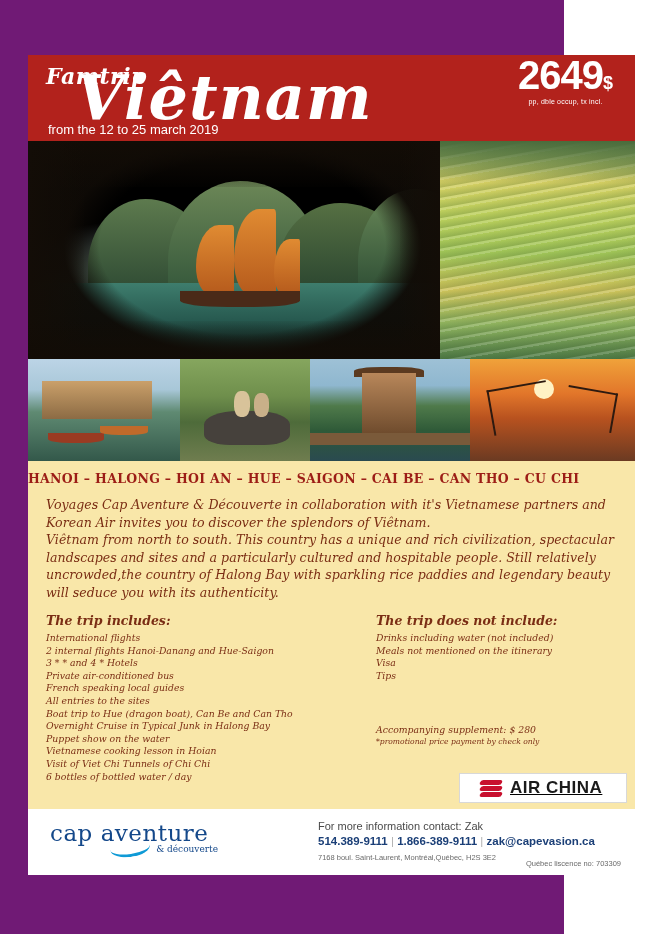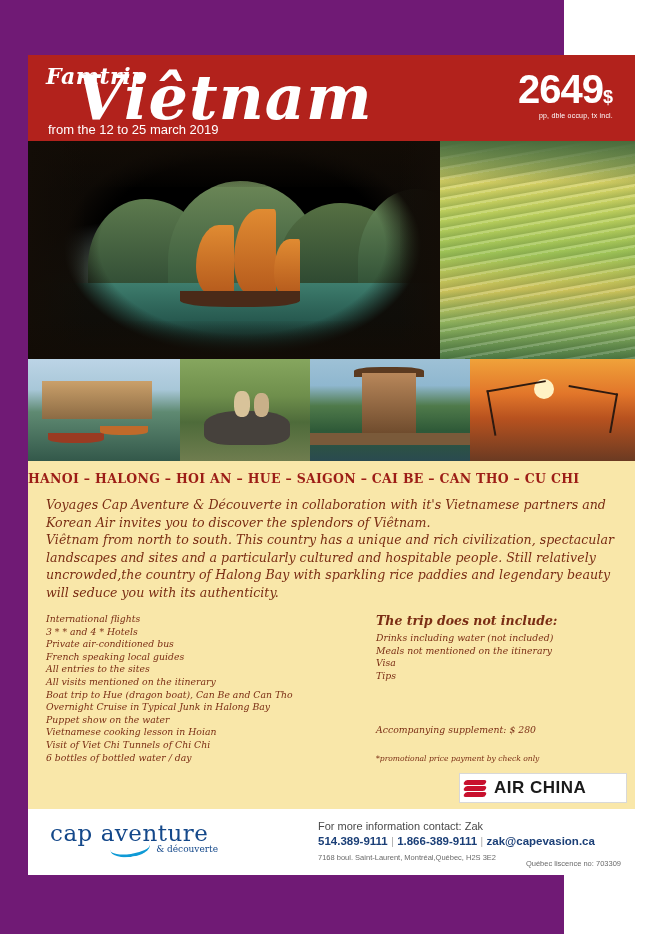--- a/index.html
+++ b/index.html
@@ -56,22 +56,22 @@
     font-weight: bold;
     color: #ffffff;
     font-size: 62px;
     line-height: 62px;
     letter-spacing: 1px;
     white-space: nowrap;
   }
   .price {
     position: absolute;
     right: 22px;
-    top: 14px;
-    text-align: right;
+    top: 0;
+    text-align: center;
     color: #ffffff;
   }
   .price-num {
     font-family: "Liberation Sans", sans-serif;
     font-weight: bold;
     font-size: 40px;
     line-height: 40px;
     letter-spacing: -1px;
   }
   .price-cur {
@@ -282,40 +282,41 @@
     line-height: 12.6px;
   }
   .supplement {
     margin-top: 42px;
     color: #7a2d14;
     font-family: "DejaVu Serif", serif;
     font-style: italic;
     font-size: 9.3px;
   }
   .promo-note {
-    margin-top: 19px;
+    margin-top: 2px;
     color: #7a2d14;
     font-family: "DejaVu Serif", serif;
     font-style: italic;
     font-size: 7.6px;
   }
 
   
   .airchina {
     position: absolute;
     right: 8px;
     bottom: 6px;
     width: 168px;
     height: 30px;
     background: #ffffff;
     border: 1px solid #d8d8d8;
     display: flex;
     align-items: center;
-    padding-left: 3px;
+    padding-left: 19px;
     box-sizing: border-box;
+    text-decoration: underline;
   }
   .ac-logo {
     width: 24px; height: 22px;
     position: relative;
     margin-right: 7px;
   }
   .ac-logo span {
     position: absolute;
     display: block;
     background: #c8102e;
@@ -477,27 +478,28 @@
       </div>
     </div>
 
     <div class="body-area">
       <div class="route">HANOI – HALONG – HOI AN – HUE – SAIGON – CAI BE – CAN THO – CU CHI</div>
       <div class="intro" style="white-space: pre-line;">Voyages Cap Aventure &amp; Découverte in collaboration with it's Vietnamese partners and Korean Air invites you to discover the splendors of Viêtnam.
 Viêtnam from north to south. This country has a unique and rich civilization, spectacular landscapes and sites and a particularly cultured and hospitable people. Still relatively uncrowded,the country of Halong Bay with sparkling rice paddies and legendary beauty will seduce you with its authenticity.</div>
 
       <div class="columns">
         <div class="col-left">
+          <div class="col-title">The trip includes:</div>
           <ul class="col-list">
             <li>International flights</li>
+            <li>2 internal flights Hanoi-Danang and Hue-Saigon</li>
             <li>3 * * and 4 * Hotels</li>
             <li>Private air-conditioned bus</li>
             <li>French speaking local guides</li>
             <li>All entries to the sites</li>
-            <li>All visits mentioned on the itinerary</li>
             <li>Boat trip to Hue (dragon boat), Can Be and Can Tho</li>
             <li>Overnight Cruise in Typical Junk in Halong Bay</li>
             <li>Puppet show on the water</li>
             <li>Vietnamese cooking lesson in Hoian</li>
             <li>Visit of Viet Chi Tunnels of Chi Chi</li>
             <li>6 bottles of bottled water / day</li>
           </ul>
         </div>
         <div class="col-right">
           <div class="col-title">The trip does not include:</div>

